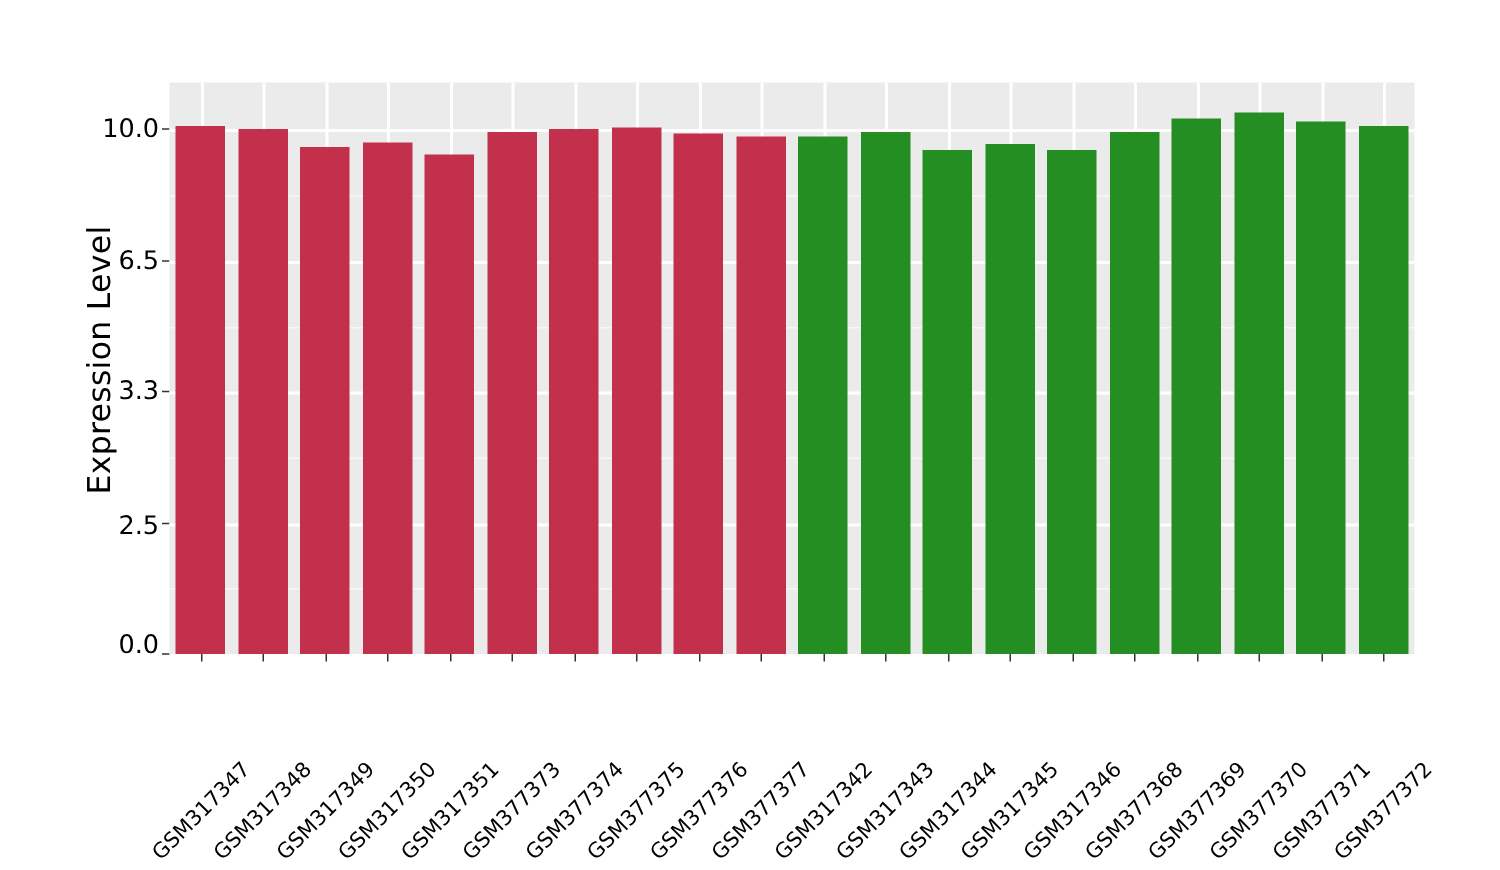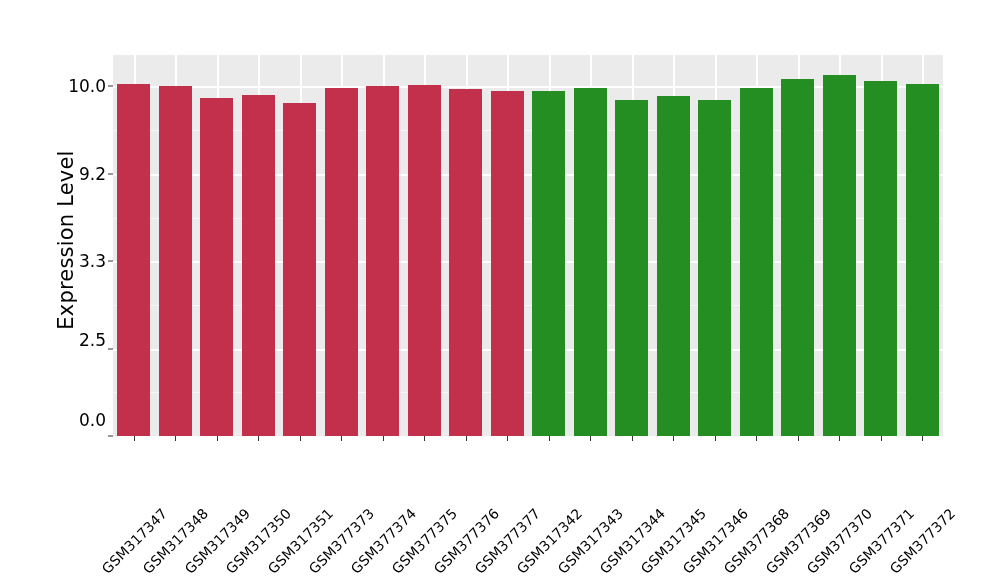--- a/index.html
+++ b/index.html
@@ -119,24 +119,24 @@
   }
 </style>
 </head>
 <body>
 
 <div id="chart-root">
 
   <div class="y-axis-title">Expression Level</div>
 
   <div class="y-ticks-col" id="y-ticks">
-      <div class="y-tick-label" style="top: 420px;">0.0</div>
-      <div class="y-tick-label" style="top: 340px;">2.5</div>
+      <div class="y-tick-label" style="top: 430px;">0.0</div>
+      <div class="y-tick-label" style="top: 351px;">2.5</div>
       <div class="y-tick-label" style="top: 261.229px;">3.3</div>
-      <div class="y-tick-label" style="top: 173.844px;">9.2</div>
+      <div class="y-tick-label" style="top: 173.844px;">6.5</div>
       <div class="y-tick-label" style="top: 86.4587px;">10.0</div>
     </div>
 
   <div id="y-tick-marks">
       <div class="y-tick-mark" style="top: 436px;"></div>
       <div class="y-tick-mark" style="top: 348.615px;"></div>
       <div class="y-tick-mark" style="top: 261.229px;"></div>
       <div class="y-tick-mark" style="top: 173.844px;"></div>
       <div class="y-tick-mark" style="top: 86.4587px;"></div>
     </div>

